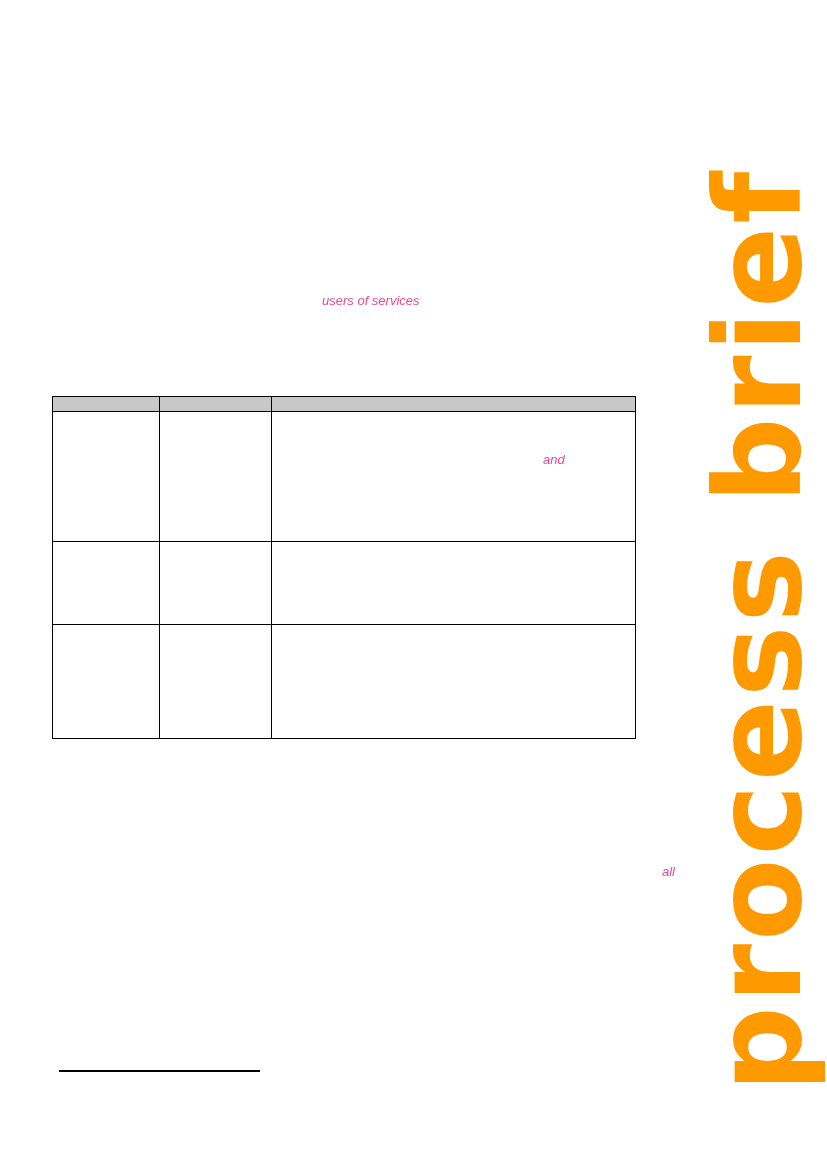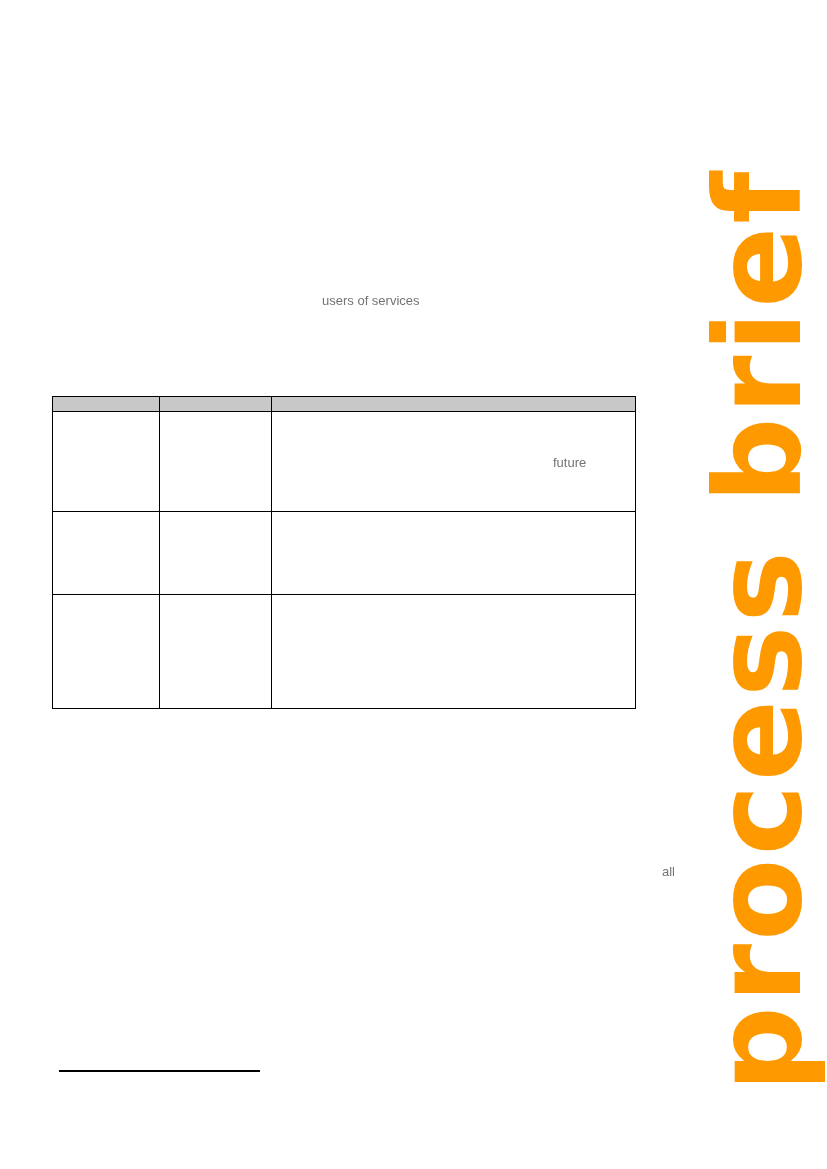--- a/index.html
+++ b/index.html
@@ -13,23 +13,24 @@
     height: 1169px;
     background: #ffffff;
     overflow: hidden;
     font-family: "Liberation Sans", sans-serif;
   }
 
   
   .frag {
     position: absolute;
     font-family: "Liberation Sans", sans-serif;
+    font-style: italic;
     font-size: 13px;
     line-height: 14px;
-    color: #737373;
+    color: #ec4899;
     white-space: nowrap;
   }
   #frag-users  { left: 322px; top: 294px; }
   #frag-all    { left: 662px; top: 865px; }
   #frag-and    { left: 271px; top: 41px;  }
   #frag-future { left: 281px; top: 44px;  }
 
   
   .doc-table {
     position: absolute;
@@ -96,25 +97,25 @@
         <col class="c3">
     </colgroup>
     <thead>
       <tr>
         <th style="background-color: rgb(200, 200, 200);"></th>
         <th style="background-color: rgb(200, 200, 200);"></th>
         <th style="background-color: rgb(200, 200, 200);"></th>
       </tr>
     </thead>
     <tbody>
-      <tr class="r2">
+      <tr class="r1">
         <td></td>
         <td></td>
         <td class="rel">
-          <span class="frag" id="frag-future">future</span>
+          <span class="frag" id="frag-and">and</span>
         </td>
       </tr>
       <tr class="r3">
         <td></td>
         <td></td>
         <td></td>
       </tr>
       <tr class="r4">
         <td></td>
         <td></td>

